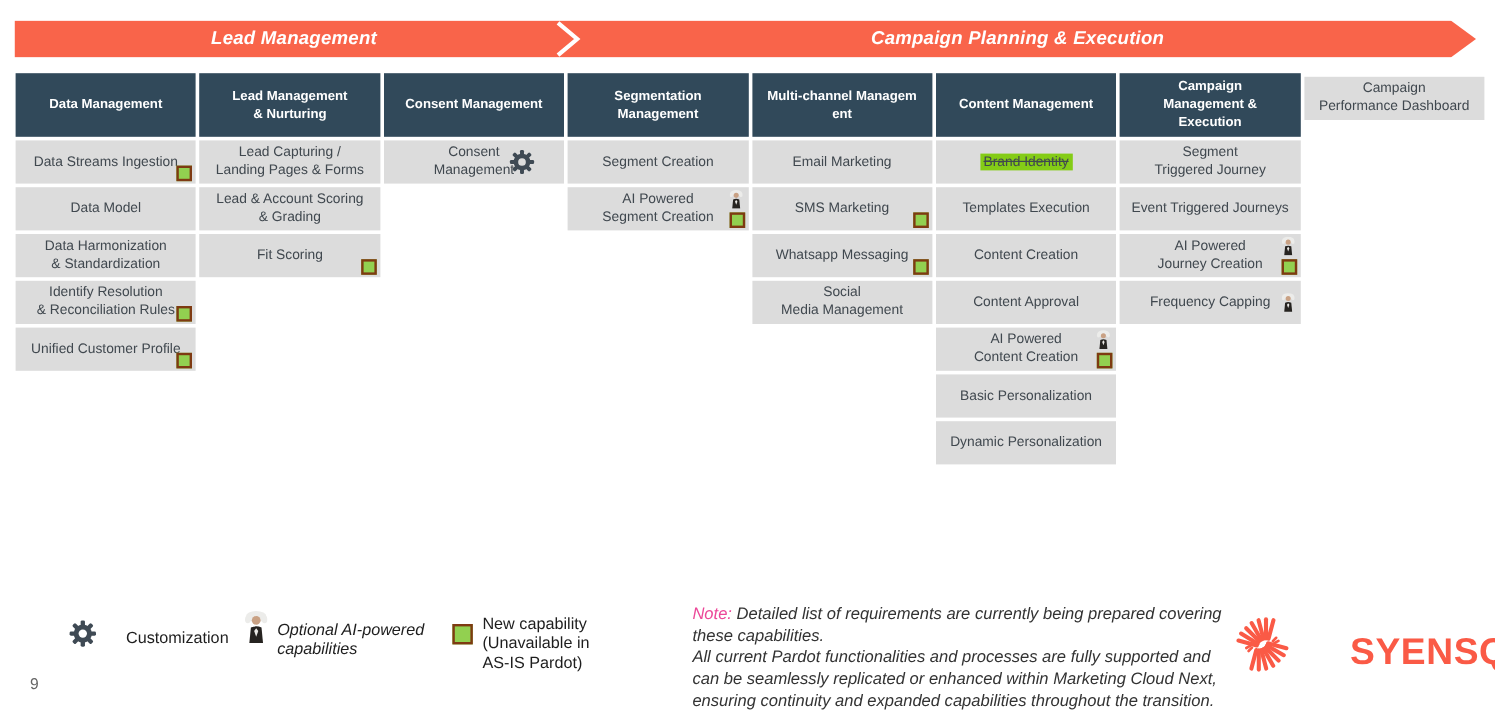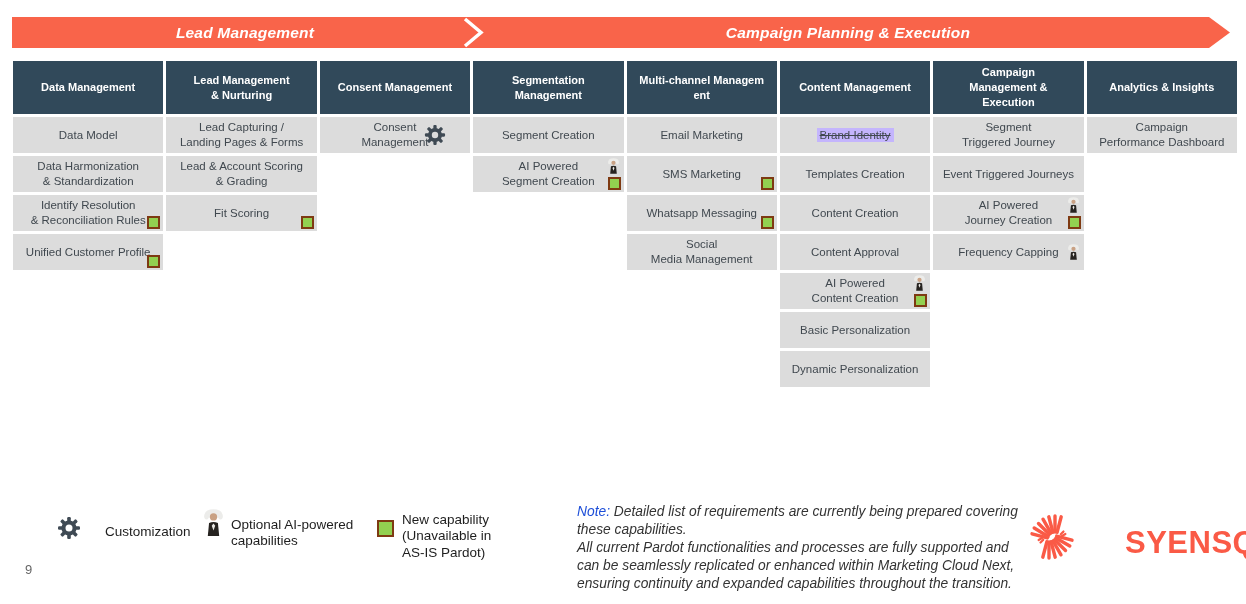--- a/index.html
+++ b/index.html
@@ -31,51 +31,51 @@
     padding:0 4px;box-sizing:border-box;
   }
   .cell{
     position:relative;height:36px;margin-top:3px;background:#dcdcdc;
     display:flex;align-items:center;justify-content:center;
   }
   .cell-label{
     font-size:11.5px;color:#40484f;text-align:center;white-space:pre-line;line-height:1.3;
     padding:0 2px;
   }
-  .strike-highlight{background:#c4b5fd;text-decoration:line-through;padding:0 3px;}
+  .strike-highlight{background:#84cc16;text-decoration:line-through;padding:0 3px;}
 
   .icon-new{
     position:absolute;right:3px;bottom:2px;width:13px;height:13px;box-sizing:border-box;
     background:#92d050;border:2px solid #7e3a12;
   }
   .icon-ai{position:absolute;right:5px;width:11px;height:16px;line-height:0;}
   .icon-ai.ai-top{top:2px;}
   .icon-ai.ai-mid{top:50%;transform:translateY(-50%);}
   .icon-gear{position:absolute;right:24px;top:50%;transform:translateY(-50%);width:22px;height:22px;line-height:0;}
   .icon-gear svg,.icon-ai svg{width:100%;height:100%;}
 
   
   .legend-item{position:absolute;line-height:0;}
   .legend-label{
     position:absolute;font-size:13.5px;color:#1e1e1e;line-height:1.22;white-space:pre-line;
   }
   .legend-gear{left:57px;top:516px;width:24px;height:24px;}
   .lbl-gear{left:105px;top:524px;}
   .legend-ai{left:204px;top:509px;width:19px;height:28px;}
-  .lbl-ai{left:231px;top:517px;}
+  .lbl-ai{left:231px;top:517px;font-style:italic;}
   .legend-new{left:377px;top:520px;width:17px;height:17px;box-sizing:border-box;background:#92d050;border:2px solid #7e3a12;}
   .lbl-new{left:402px;top:512px;}
 
   .page-number{position:absolute;left:25px;top:562px;font-size:13px;color:#666;}
 
   .note{
     position:absolute;left:577px;top:503px;width:452px;
     font-size:13.8px;font-style:italic;color:#333;line-height:1.3;
   }
-  .note-prefix{color:#1d4ed8;}
+  .note-prefix{color:#ec4899;}
   .note-body{white-space:pre-line;}
 
   
   .logo{position:absolute;left:1022px;top:507px;width:215px;height:70px;}
   .logo-burst{position:absolute;left:0;top:0;width:60px;height:62px;line-height:0;}
   .logo-text{
     position:absolute;left:56px;top:18px;font-size:31px;font-weight:bold;color:#fa5a46;
     letter-spacing:.5px;
     margin-left:47px;
   }
@@ -89,20 +89,24 @@
     <div class="banner-label left">Lead Management</div>
     <div class="banner-label right">Campaign Planning &amp; Execution</div>
     <svg class="banner-chevron" width="30" height="31" viewBox="0 0 30 31">
       <path d="M7 2 L23 15.5 L7 29" fill="none" stroke="#ffffff" stroke-width="3.5"></path>
     </svg>
   </div>
 
   <div class="board">
       <div class="board-column">
         <div class="col-header">Data Management</div>
+        <div class="cell">
+          <span class="cell-label">Data Streams Ingestion</span>
+          <div class="icon-new"></div>
+        </div>
         <div class="cell">
           <span class="cell-label">Data Model</span>
         </div>
         <div class="cell">
           <span class="cell-label">Data Harmonization
 &amp; Standardization</span>
         </div>
         <div class="cell">
           <span class="cell-label">Identify Resolution
 &amp; Reconciliation Rules</span>
@@ -184,21 +188,21 @@
           <span class="cell-label">Social
 Media Management</span>
         </div>
       </div>
       <div class="board-column">
         <div class="col-header">Content Management</div>
         <div class="cell">
           <span class="cell-label strike-highlight">Brand Identity</span>
         </div>
         <div class="cell">
-          <span class="cell-label">Templates Creation</span>
+          <span class="cell-label">Templates Execution</span>
         </div>
         <div class="cell">
           <span class="cell-label">Content Creation</span>
         </div>
         <div class="cell">
           <span class="cell-label">Content Approval</span>
         </div>
         <div class="cell">
           <span class="cell-label">AI Powered
 Content Creation</span>
@@ -249,21 +253,20 @@
               <ellipse cx="6" cy="3" rx="5.4" ry="2.9" fill="#ececea"></ellipse>
               <ellipse cx="1.6" cy="4.6" rx="1.5" ry="2" fill="#ececea"></ellipse>
               <ellipse cx="10.4" cy="4.6" rx="1.5" ry="2" fill="#ececea"></ellipse>
               <circle cx="6" cy="5" r="2.3" fill="#c9a184"></circle>
               <path d="M2.4 17 L3.2 8.8 Q6 7.6 8.8 8.8 L9.6 17 Z" fill="#262320"></path>
               <path d="M6 9.2 L7.1 10.6 L6 13.6 L4.9 10.6 Z" fill="#eceae6"></path>
             </svg></span>
         </div>
       </div>
       <div class="board-column">
-        <div class="col-header">Analytics &amp; Insights</div>
         <div class="cell">
           <span class="cell-label">Campaign
 Performance Dashboard</span>
         </div>
       </div>
     </div>
 
   <span class="legend-item legend-gear">
     <svg viewBox="0 0 24 24">
       <g fill="#3f4a54">

